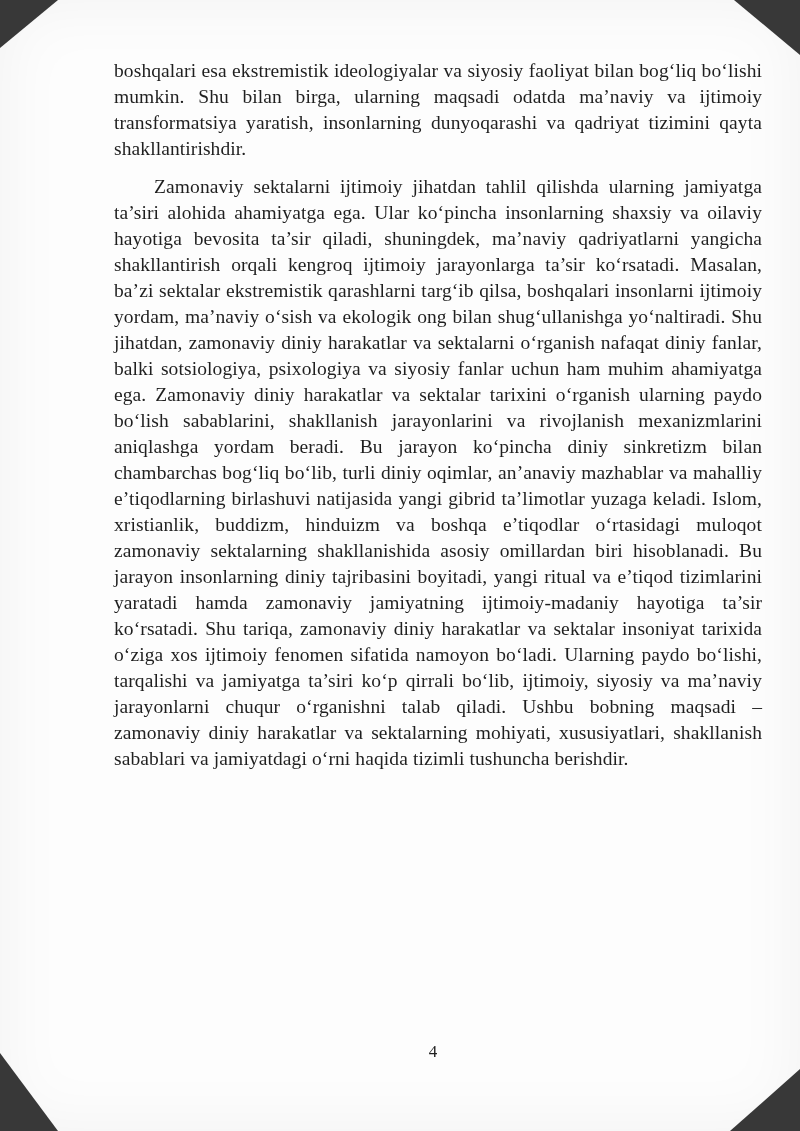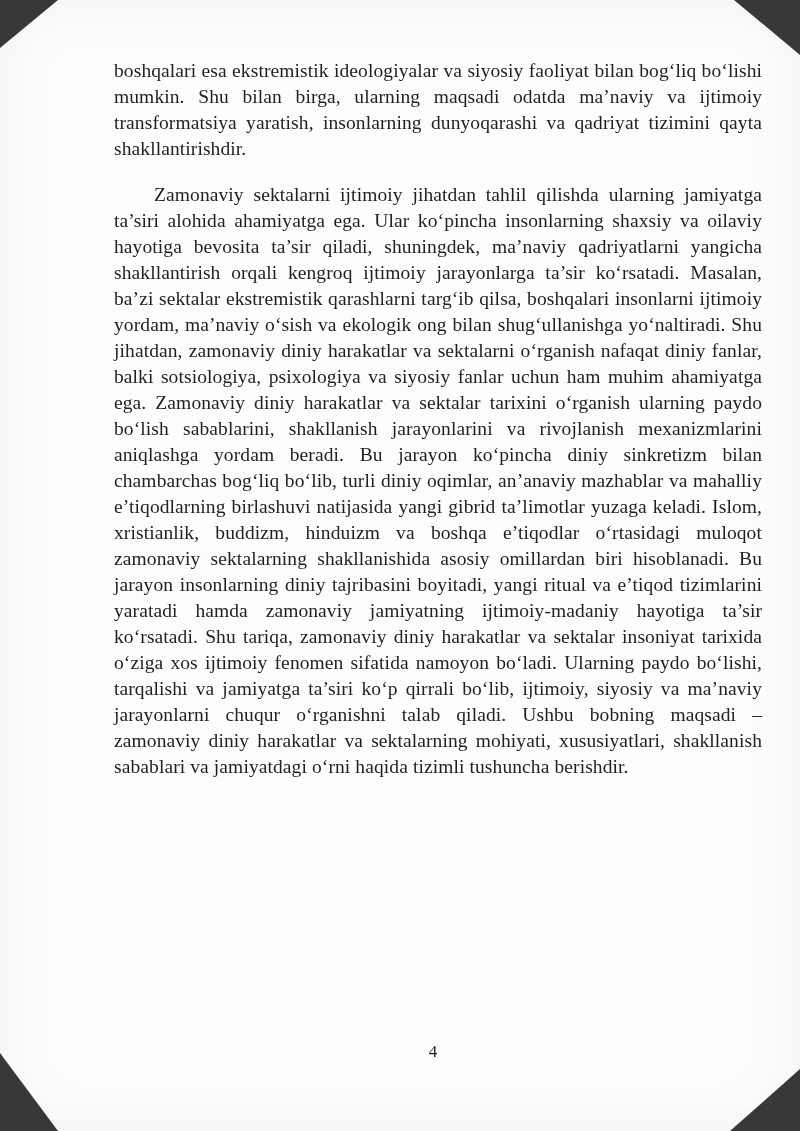--- a/index.html
+++ b/index.html
@@ -44,21 +44,21 @@
     line-height: 26px;
     color: var(--ink, #1f1f1f);
     text-align: justify;
     letter-spacing: 0.1px;
   }
   .text-block p {
     margin: 0;
   }
   .text-block p.indented {
     text-indent: 40px;
-    margin-top: 20px;
+    margin-top: 12px;
   }
   .page-number {
     position: absolute;
     top: 1042px;
     left: 409px;
     width: 48px;
     text-align: center;
     font-size: 17px;
     line-height: 20px;
     color: var(--ink, #1f1f1f);

